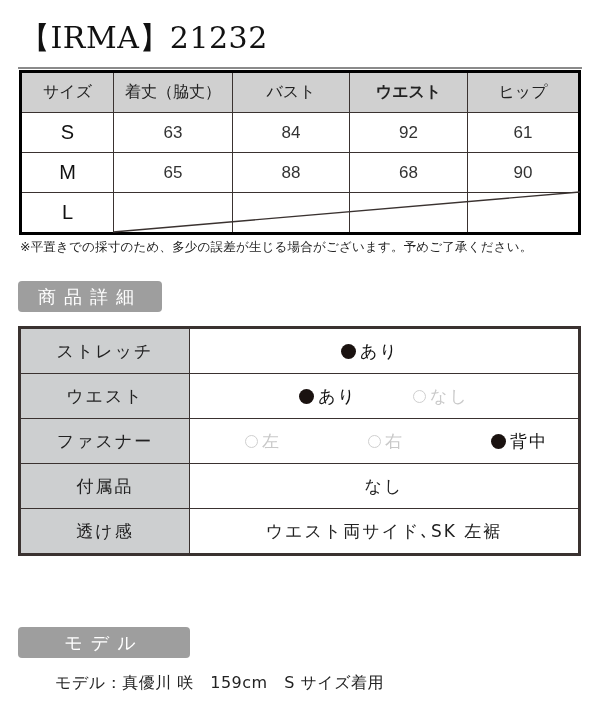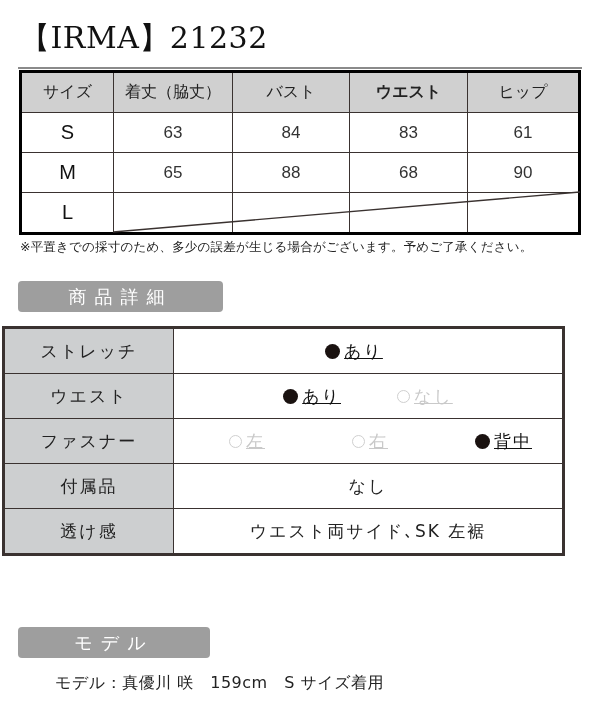--- a/index.html
+++ b/index.html
@@ -11,29 +11,29 @@
   .size-table td,.size-table th{border:1.5px solid #3a3230;text-align:center;font-weight:normal;padding:0;}
   .size-table th{background:#d0d0d0;height:39px;font-size:16px;color:#222;}
   .size-table td{height:39px;font-size:17px;color:#333;font-family:"Liberation Sans",sans-serif;}
   .size-table td.sz{font-size:20px;color:#111;}
   .size-table .c0{width:91px;}
   .size-table .c1{width:118px;}
   .size-table .c2{width:116px;}
   .size-table .c3{width:117px;font-weight:bold;}
   .diag{position:absolute;left:113px;top:191px;width:467px;height:42px;pointer-events:none;}
   .note{position:absolute;left:20px;top:239px;font-size:12.5px;color:#222;letter-spacing:0.2px;}
-  .badge{position:absolute;left:18px;width:205px;height:31px;background:#9e9e9e;border-radius:4px;color:#fff;font-size:18px;letter-spacing:8px;text-align:center;line-height:31px;}
+  .badge{position:absolute;left:18px;width:144px;height:31px;background:#9e9e9e;border-radius:4px;color:#fff;font-size:18px;letter-spacing:8px;text-align:center;line-height:31px;}
   .badge.b1{top:281px;}
-  .badge.b2{top:627px;width:192px;}
-  .detail-table{left:2px;top:326px;width:563px;border:3px solid #3a3230;}
+  .badge.b2{top:627px;width:172px;}
+  .detail-table{left:18px;top:326px;width:563px;border:3px solid #3a3230;}
   .detail-table td{border:1.5px solid #3a3230;height:44px;padding:0;font-size:17px;text-align:center;letter-spacing:2px;}
   .detail-table td.lab{background:#cdcfd0;width:168px;color:#222;}
   .detail-table td.val{background:#fff;}
   .opts{display:flex;justify-content:center;align-items:center;}
-  .opt{display:inline-flex;align-items:center;margin:0 28px;text-decoration:underline;}
+  .opt{display:inline-flex;align-items:center;margin:0 28px;}
   .opt .dot{display:inline-block;width:15px;height:15px;border-radius:50%;margin-right:4px;}
   .opt.on{color:#111;}
   .opt.on .dot{background:#1a1210;}
   .opt.off{color:#c9c9c9;}
   .opt.off .dot{border:1.5px solid #cfcfcf;width:11px;height:11px;}
   .opts.three{justify-content:space-between;padding:0 30px 0 55px;}
   .opts.three .opt{margin:0;}
   .model{position:absolute;left:22px;top:673px;font-size:16px;color:#222;letter-spacing:0.5px;white-space:pre;margin-left:33px;}
 </style>
 </head>
@@ -48,21 +48,21 @@
     <th class="c0">サイズ</th>
     <th class="c1">着丈（脇丈）</th>
     <th class="c2">バスト</th>
     <th class="c3">ウエスト</th>
     <th>ヒップ</th>
   </tr>
   <tr>
     <td class="sz">S</td>
     <td>63</td>
     <td>84</td>
-    <td>83</td>
+    <td>92</td>
     <td>61</td>
   </tr>
   <tr>
     <td class="sz">M</td>
     <td>65</td>
     <td>88</td>
     <td>68</td>
     <td>90</td>
   </tr>
   <tr>

